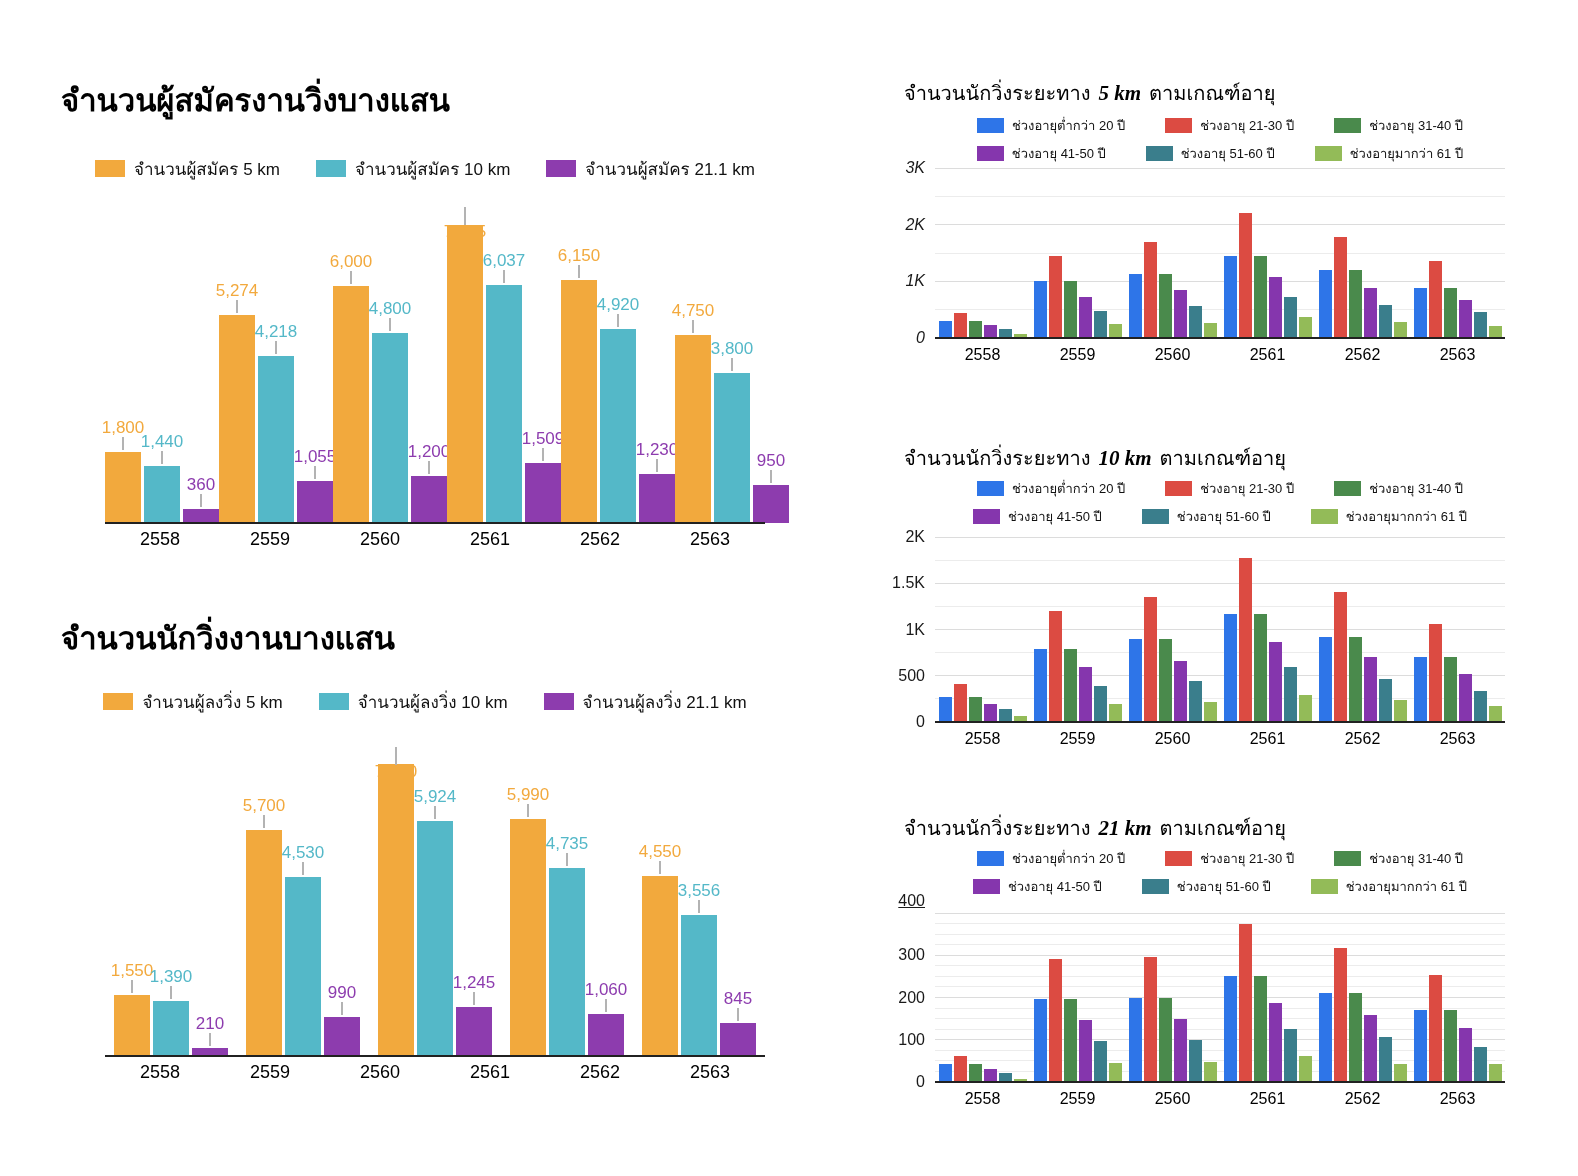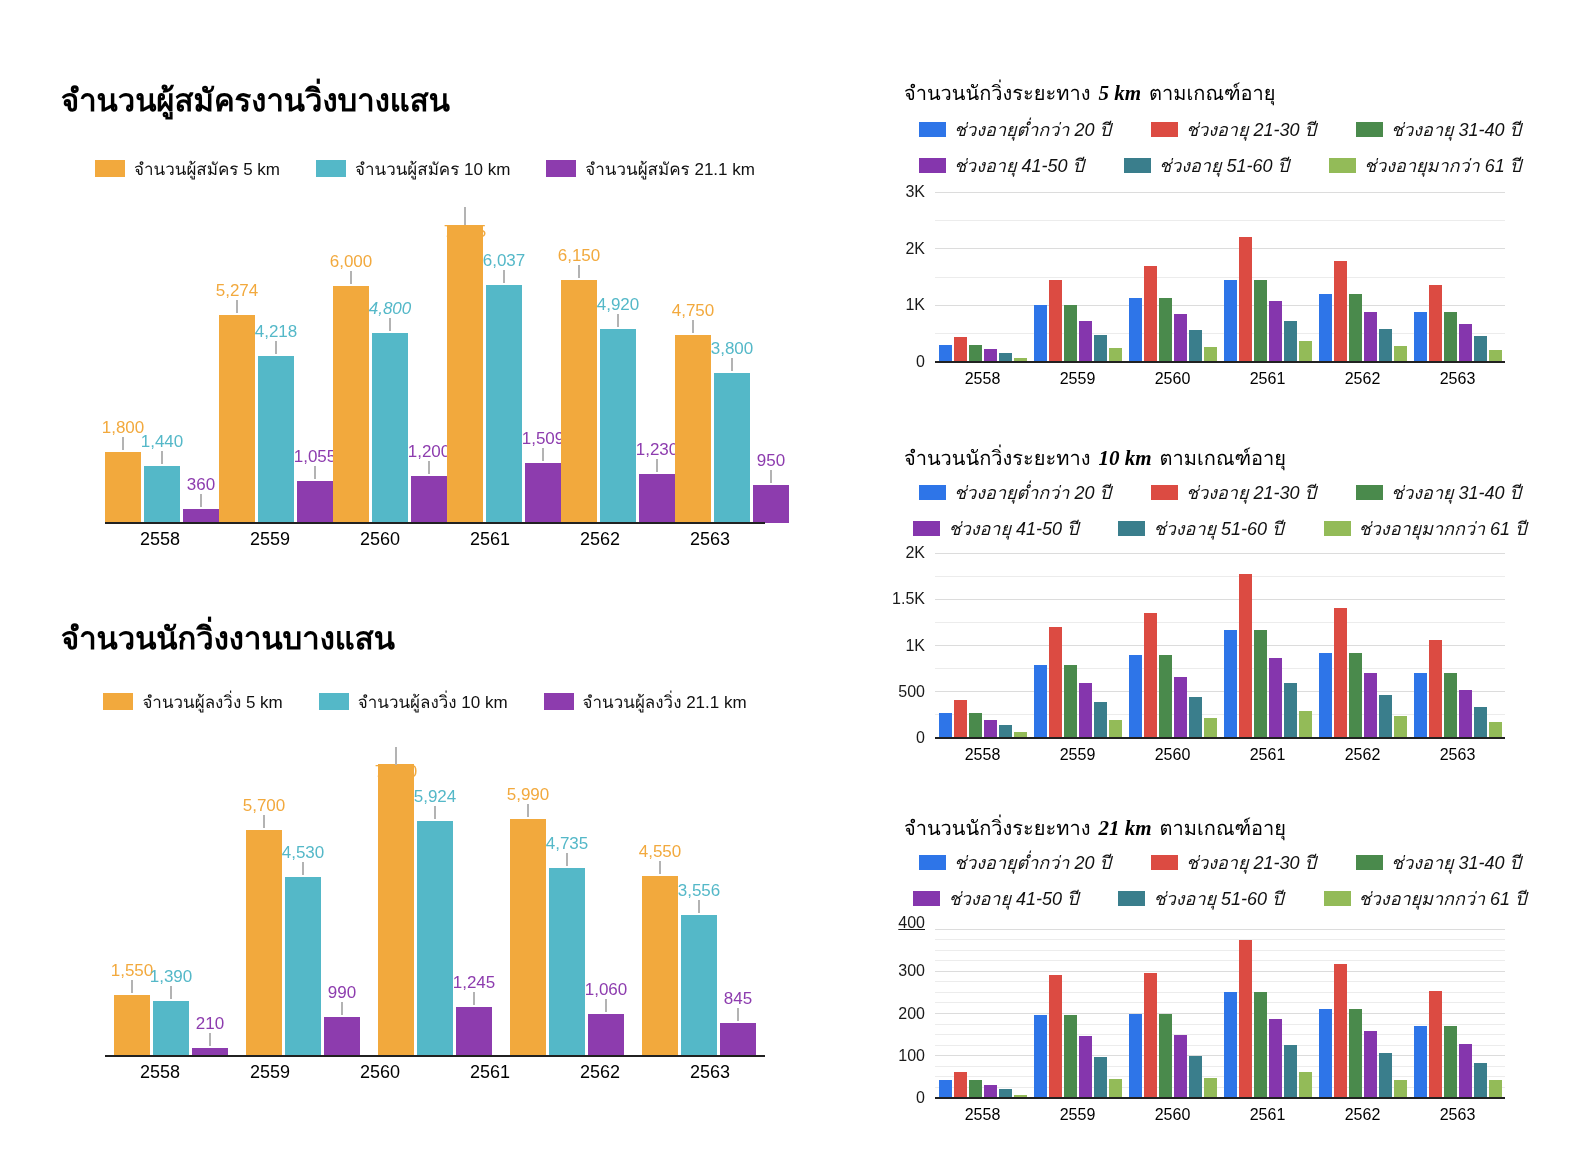--- a/index.html
+++ b/index.html
@@ -25,26 +25,26 @@
   #c2 .legend{margin-top:31px;}
   #c3 .legend{margin-top:10px;}
   #c4 .legend,#c5 .legend{margin-top:8px;}
   .legend-row{display:flex;justify-content:center;align-items:center;gap:36px;}
   .right .legend-row{gap:40px;}
   .right .legend-row + .legend-row{margin-top:7px;}
   .legend-item{display:flex;align-items:center;cursor:default;}
   .legend-swatch{width:30px;height:17px;margin-right:9px;flex:0 0 auto;}
   .right .legend-swatch{width:27px;height:15px;margin-right:8px;}
   .legend-label{font-size:17px;color:#111;white-space:nowrap;}
-  .right .legend-label{font-size:18px;font-style:italic;}
+  .right .legend-label{font-size:13px;}
 
   .plot{position:relative;}
   #c1 .plot{margin:25px 0 0 50px;}
   #c2 .plot{margin:32px 0 0 50px;}
-  #c3 .plot{margin:12px 0 0 0;}
+  #c3 .plot{margin:4px 0 0 0;font-style:italic;}
   #c4 .plot{margin:10px 0 0 0;}
   #c5 .plot{margin:16px 0 0 0;}
 
   .gridline{position:absolute;right:0;height:1px;background:#dcdcdc;}
   .gridline.minor{background:#ececec;}
   .baseline{position:absolute;right:0;bottom:-1px;height:2px;background:#212121;z-index:4;}
   .ylabel{position:absolute;left:0;text-align:right;font-size:16px;line-height:18px;color:#1a1a1a;}
   .groups{position:absolute;right:0;top:0;bottom:0;display:flex;}
   .group{flex:1 1 0;position:relative;display:flex;align-items:flex-end;justify-content:center;}
   .left .group{gap:3px;}
@@ -123,21 +123,21 @@
         </div>
         <div class="group">
           <div class="barwrap">
             <div class="bar" style="height: 237px; background: rgb(242, 169, 61);"></div>
             <div class="leader" style="bottom: 239px; height: 13px;"></div>
             <div class="ann" style="color: rgb(242, 169, 61); bottom: 252px;">6,000</div>
           </div>
           <div class="barwrap">
             <div class="bar" style="height: 189.6px; background: rgb(84, 184, 200);"></div>
             <div class="leader" style="bottom: 191.6px; height: 13px;"></div>
-            <div class="ann" style="color: rgb(84, 184, 200); bottom: 204.6px; font-style: italic;">4,800</div>
+            <div class="ann" style="color: rgb(84, 184, 200); bottom: 204.6px;">4,800</div>
           </div>
           <div class="barwrap">
             <div class="bar" style="height: 47.4px; background: rgb(141, 60, 174);"></div>
             <div class="leader" style="bottom: 49.4px; height: 13px;"></div>
             <div class="ann" style="color: rgb(141, 60, 174); bottom: 62.4px;">1,200</div>
           </div>
         </div>
         <div class="group">
           <div class="barwrap">
             <div class="bar" style="height: 298.027px; background: rgb(242, 169, 61); z-index: 2;"></div>
@@ -718,21 +718,21 @@
       <div class="gridline minor" style="left: 45px; bottom: 73.4375px;"></div>
       <div class="gridline" style="left: 45px; bottom: 84px;"></div>
       <div class="gridline minor" style="left: 45px; bottom: 94.5625px;"></div>
       <div class="gridline minor" style="left: 45px; bottom: 105.125px;"></div>
       <div class="gridline minor" style="left: 45px; bottom: 115.688px;"></div>
       <div class="gridline" style="left: 45px; bottom: 126.25px;"></div>
       <div class="gridline minor" style="left: 45px; bottom: 136.812px;"></div>
       <div class="gridline minor" style="left: 45px; bottom: 147.375px;"></div>
       <div class="gridline minor" style="left: 45px; bottom: 157.938px;"></div>
       <div class="gridline" style="left: 45px; bottom: 168.5px;"></div>
-      <div class="ylabel" style="width: 35px; bottom: 166px; text-decoration: underline;">400</div>
+      <div class="ylabel" style="width: 35px; bottom: 172px; text-decoration: underline;">400</div>
       <div class="ylabel" style="width: 35px; bottom: 117.75px;">300</div>
       <div class="ylabel" style="width: 35px; bottom: 75.5px;">200</div>
       <div class="ylabel" style="width: 35px; bottom: 33.25px;">100</div>
       <div class="ylabel" style="width: 35px; bottom: -9px;">0</div>
       <div class="baseline" style="left: 45px;"></div>
       <div class="groups" style="left: 45px;">
         <div class="group">
           <div class="barwrap">
             <div class="bar" style="height: 17.745px; background: rgb(46, 117, 232);"></div>
           </div>

